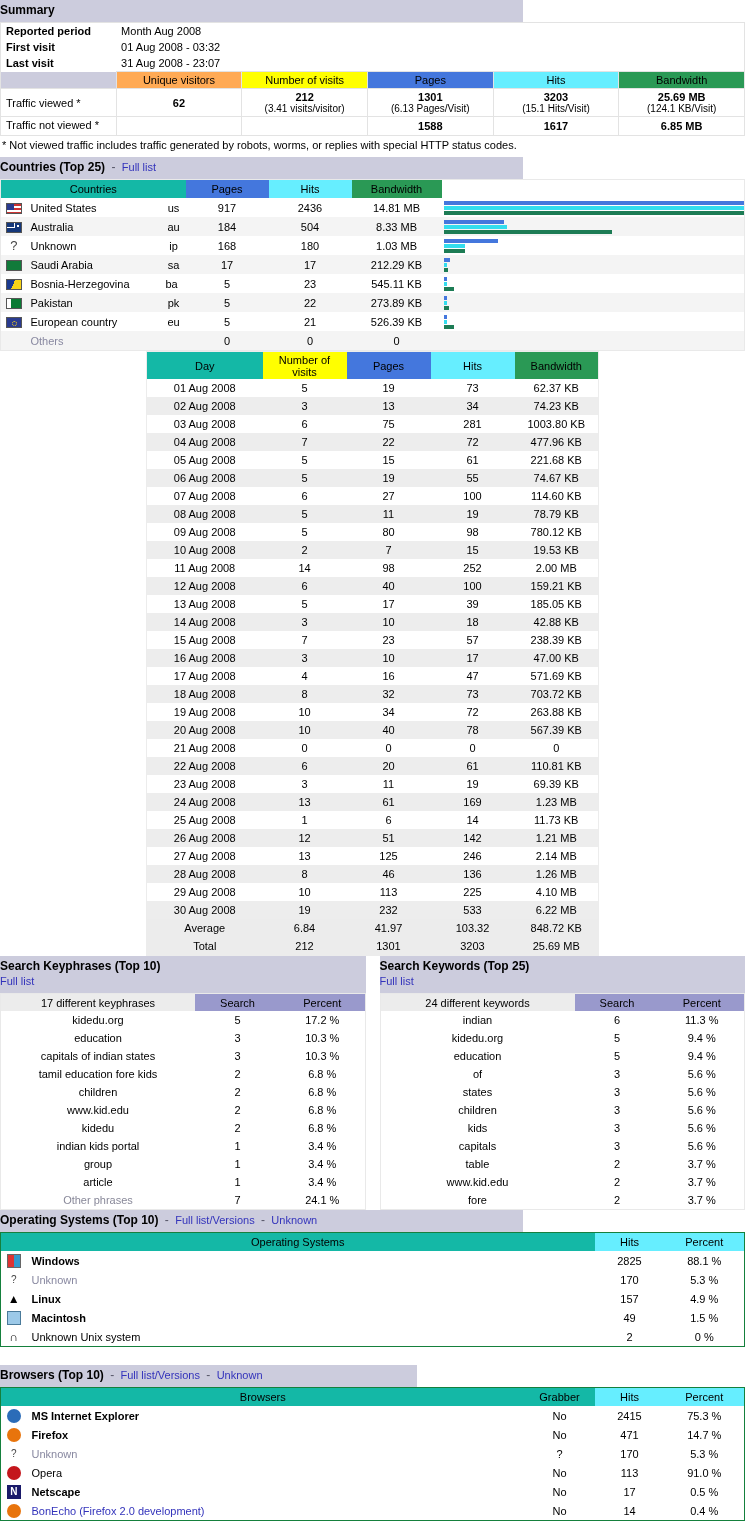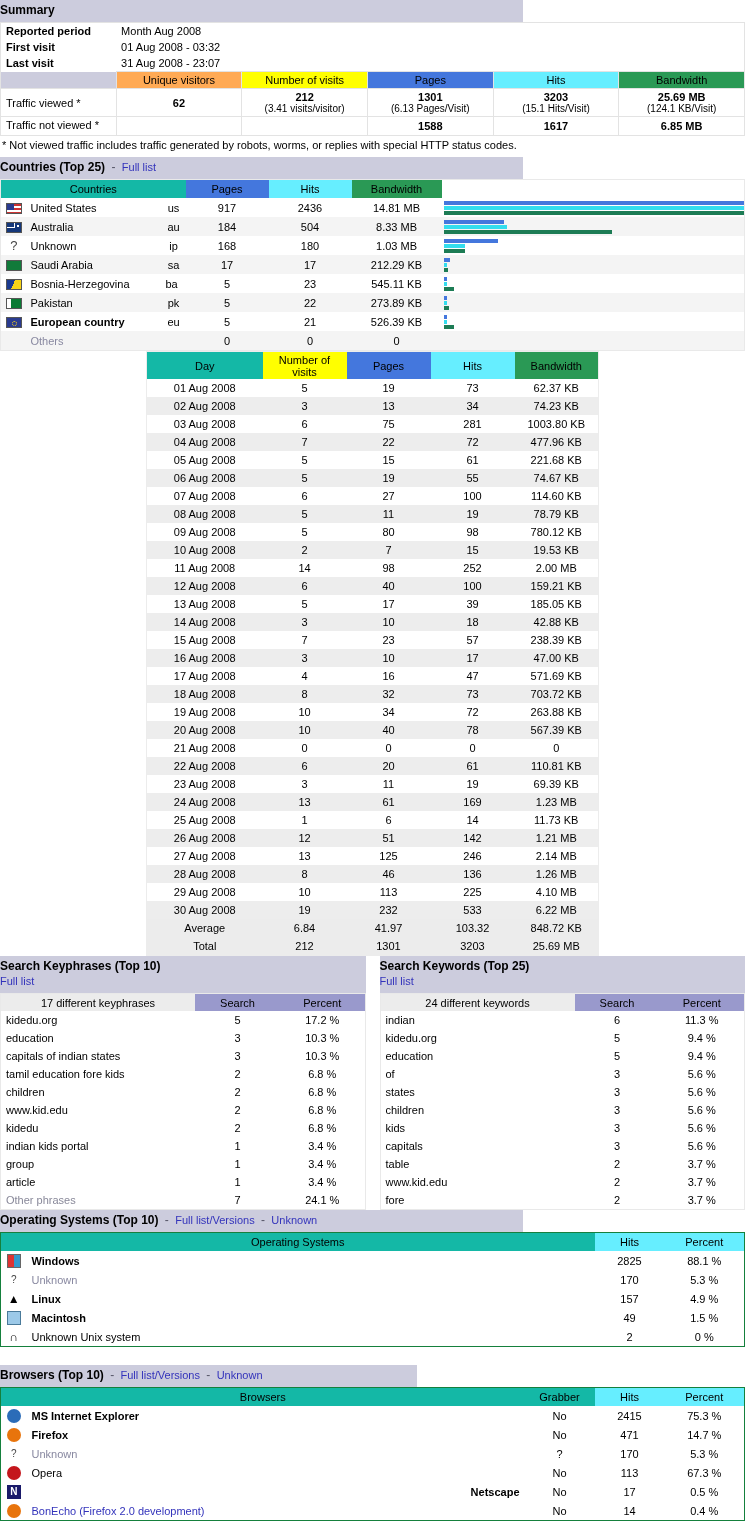--- a/index.html
+++ b/index.html
@@ -80,21 +80,21 @@
   #days-table .h-cyan, #days-table .h-green { height:28px; vertical-align: middle; }
   .tot-row td { background:#ECECEC; text-align:center; }
 
   
   .twocol { display:flex; gap:14px; }
   .col { width: 372.5px; }
   .col + .col { margin-left: 0; }
   .srch-head { width: 100%; }
   .srch-table { border-collapse: collapse; width: 100%; border:1px solid #E9E9E9; }
   .srch-table td { font-size:11px; padding:2px 5px; height:18px; border:0; }
-  .srch-table td.kw { text-align:left; }
+  .srch-table td.kw { text-align:center; }
   .srch-table td.n  { text-align:center; width:85px; }
   .srch-table td.p  { text-align:center; width:85px; }
   .h-diff { background:#ECECEC; text-align:center; }
 
   
   .osb-table { border-collapse: collapse; width:745px; border:1px solid #15803d; }
   .osb-table td { font-size:11px; padding:2px 5px; height:19px; }
   .icocell { width:26px; text-align:center; padding:0 !important; }
   .ico { display:inline-block; width:14px; height:14px; vertical-align:middle; line-height:14px; font-size:10px; text-align:center; }
   .c-hits { width:70px; text-align:center; }
@@ -266,21 +266,21 @@
         <td class="barcell">
           <div class="bargroup">
             <div class="bar bar-pages" style="width:3px;"></div>
             <div class="bar bar-hits" style="width:3px;"></div>
             <div class="bar bar-bw" style="width:5.4px;"></div>
           </div>
         </td>
       </tr>
       <tr>
         <td class="flagcell"><span class="flag" style="background:#2a3b8f;position:relative;"><span style="position:absolute;left:5px;top:3px;width:5px;height:5px;border:1px dotted #f7d417;border-radius:50%;"></span></span></td>
-        <td style="width:135px;font-weight:bold;">European country</td>
+        <td style="width:135px;">European country</td>
         <td style="width:24px;text-align:center;">eu</td>
         <td class="num">5</td>
         <td class="num">21</td>
         <td class="num">526.39 KB</td>
         <td class="barcell">
           <div class="bargroup">
             <div class="bar bar-pages" style="width:3px;"></div>
             <div class="bar bar-hits" style="width:3px;"></div>
             <div class="bar bar-bw" style="width:10.500000000000002px;"></div>
           </div>
@@ -775,25 +775,25 @@
         <td style="color:#8888a0;">Unknown</td>
         <td class="c-grab">?</td>
         <td class="c-hits">170</td>
         <td class="c-pct">5.3 %</td>
       </tr>
       <tr>
         <td class="icocell"><span class="ico" style="border-radius:50%;background:#c4161c;"></span></td>
         <td style="">Opera</td>
         <td class="c-grab">No</td>
         <td class="c-hits">113</td>
-        <td class="c-pct">67.3 %</td>
+        <td class="c-pct">91.0 %</td>
       </tr>
       <tr>
         <td class="icocell"><span class="ico" style="background:#1a1a6a;color:#fff;font-weight:bold;">N</span></td>
-        <td style="font-weight:bold;text-align:right;">Netscape</td>
+        <td style="font-weight:bold;">Netscape</td>
         <td class="c-grab">No</td>
         <td class="c-hits">17</td>
         <td class="c-pct">0.5 %</td>
       </tr>
       <tr>
         <td class="icocell"><span class="ico" style="border-radius:50%;background:#e8740c;"></span></td>
         <td style="color:#3333BB;">BonEcho (Firefox 2.0 development)</td>
         <td class="c-grab">No</td>
         <td class="c-hits">14</td>
         <td class="c-pct">0.4 %</td>

